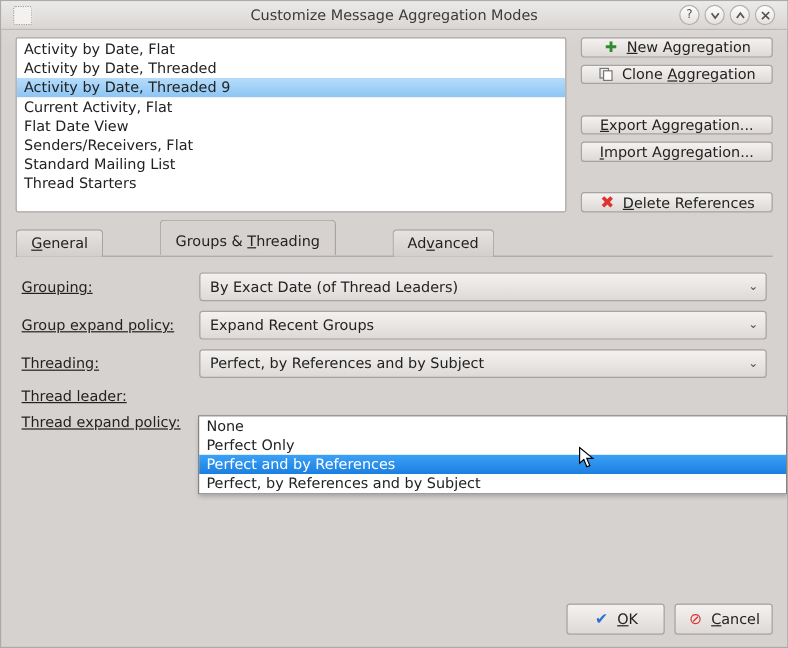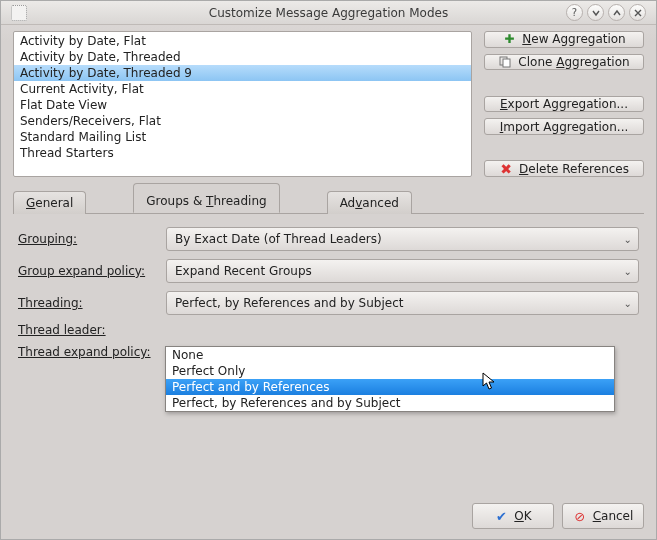--- a/index.html
+++ b/index.html
@@ -278,21 +278,21 @@
       </div>
       <div class="form-row">
         <label>Thread leader:</label>
       </div>
       <div class="form-row">
         <label>Thread expand policy:</label>
       </div>
     </div>
   </div>
 
-  <div class="dropdown" id="threading-dropdown" style="left:164px; top:345px; width:450px;">
+  <div class="dropdown" id="threading-dropdown" style="left:164px; top:345px; width:491px;">
       <div class="opt">None</div>
       <div class="opt">Perfect Only</div>
       <div class="opt hi">Perfect and by References</div>
       <div class="opt">Perfect, by References and by Subject</div>
     </div>
 
   <svg class="cursor-arrow" style="left:481px; top:371px;" viewBox="0 0 16 20">
     <path d="M1 1 L1 14 L4.5 11 L7 17 L9.5 16 L7 10 L12 10 Z" fill="#fff" stroke="#000" stroke-width="1"></path>
   </svg>
 

